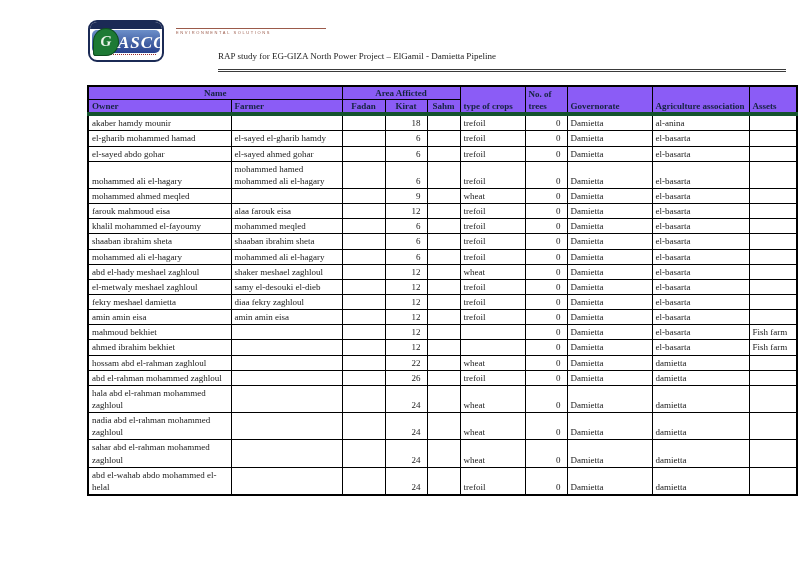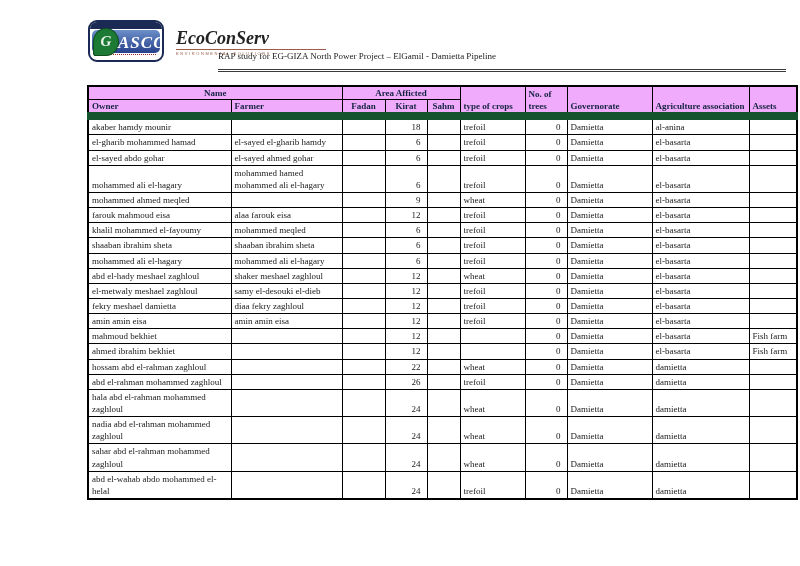--- a/index.html
+++ b/index.html
@@ -28,23 +28,23 @@
 
   
   #doc-title{position:absolute;left:218px;top:51px;width:568px;
              font-size:9px;color:#222;padding-bottom:8px;border-bottom:3px double #3a3a3a;}
 
   
   #tbl{position:absolute;left:87px;top:85px;border-collapse:collapse;table-layout:fixed;
        width:709px;font-size:9px;line-height:1.35;}
   #tbl th,#tbl td{border:1px solid #000;overflow:hidden;}
   #tbl{border:2px solid #000;}
-  #tbl th{background:#f0abfc;color:#14233f;font-weight:bold;text-align:left;
+  #tbl th{background:#8b5cf6;color:#14233f;font-weight:bold;text-align:left;
           vertical-align:bottom;padding:0 3px;}
-  #tbl thead tr:nth-child(2) th, #tbl thead th.vspan{border-bottom:8px solid #14532d;margin-top:21px;}
+  #tbl thead tr:nth-child(2) th, #tbl thead th.vspan{border-bottom:4px solid #14532d;margin-top:21px;}
   #tbl th.center{text-align:center;}
   #tbl td{padding:1px 3px;vertical-align:bottom;background:#fff;}
   #tbl td.col-fadan,#tbl td.col-kirat,#tbl td.col-sahm,#tbl td.col-trees{text-align:right;padding-right:6px;}
 
   
   #footer{position:absolute;left:87px;top:484px;width:613px;border-top:2px solid #2a2a2a;
           text-align:center;font-size:10px;padding-top:1px;color:#222;}
   #footer b{font-weight:bold;}
 </style>
 </head>
@@ -55,21 +55,20 @@
   <div id="gasco">
     <div class="band-top"></div>
     <div class="mid">
       <div class="gleaf">G</div>
       <div class="asco">ASCO</div>
     </div>
     <div class="band-bot"></div>
   </div>
 
   <div id="ecoconserv">
-    <div class="script">EcoConServ</div>
     <div class="sub">ENVIRONMENTAL SOLUTIONS</div>
   </div>
 
   <div id="doc-title">RAP study for EG-GIZA North Power Project – ElGamil - Damietta Pipeline</div>
 
   <table id="tbl">
     <colgroup>
       <col style="width:143px">
         <col style="width:111px">
         <col style="width:43px">

